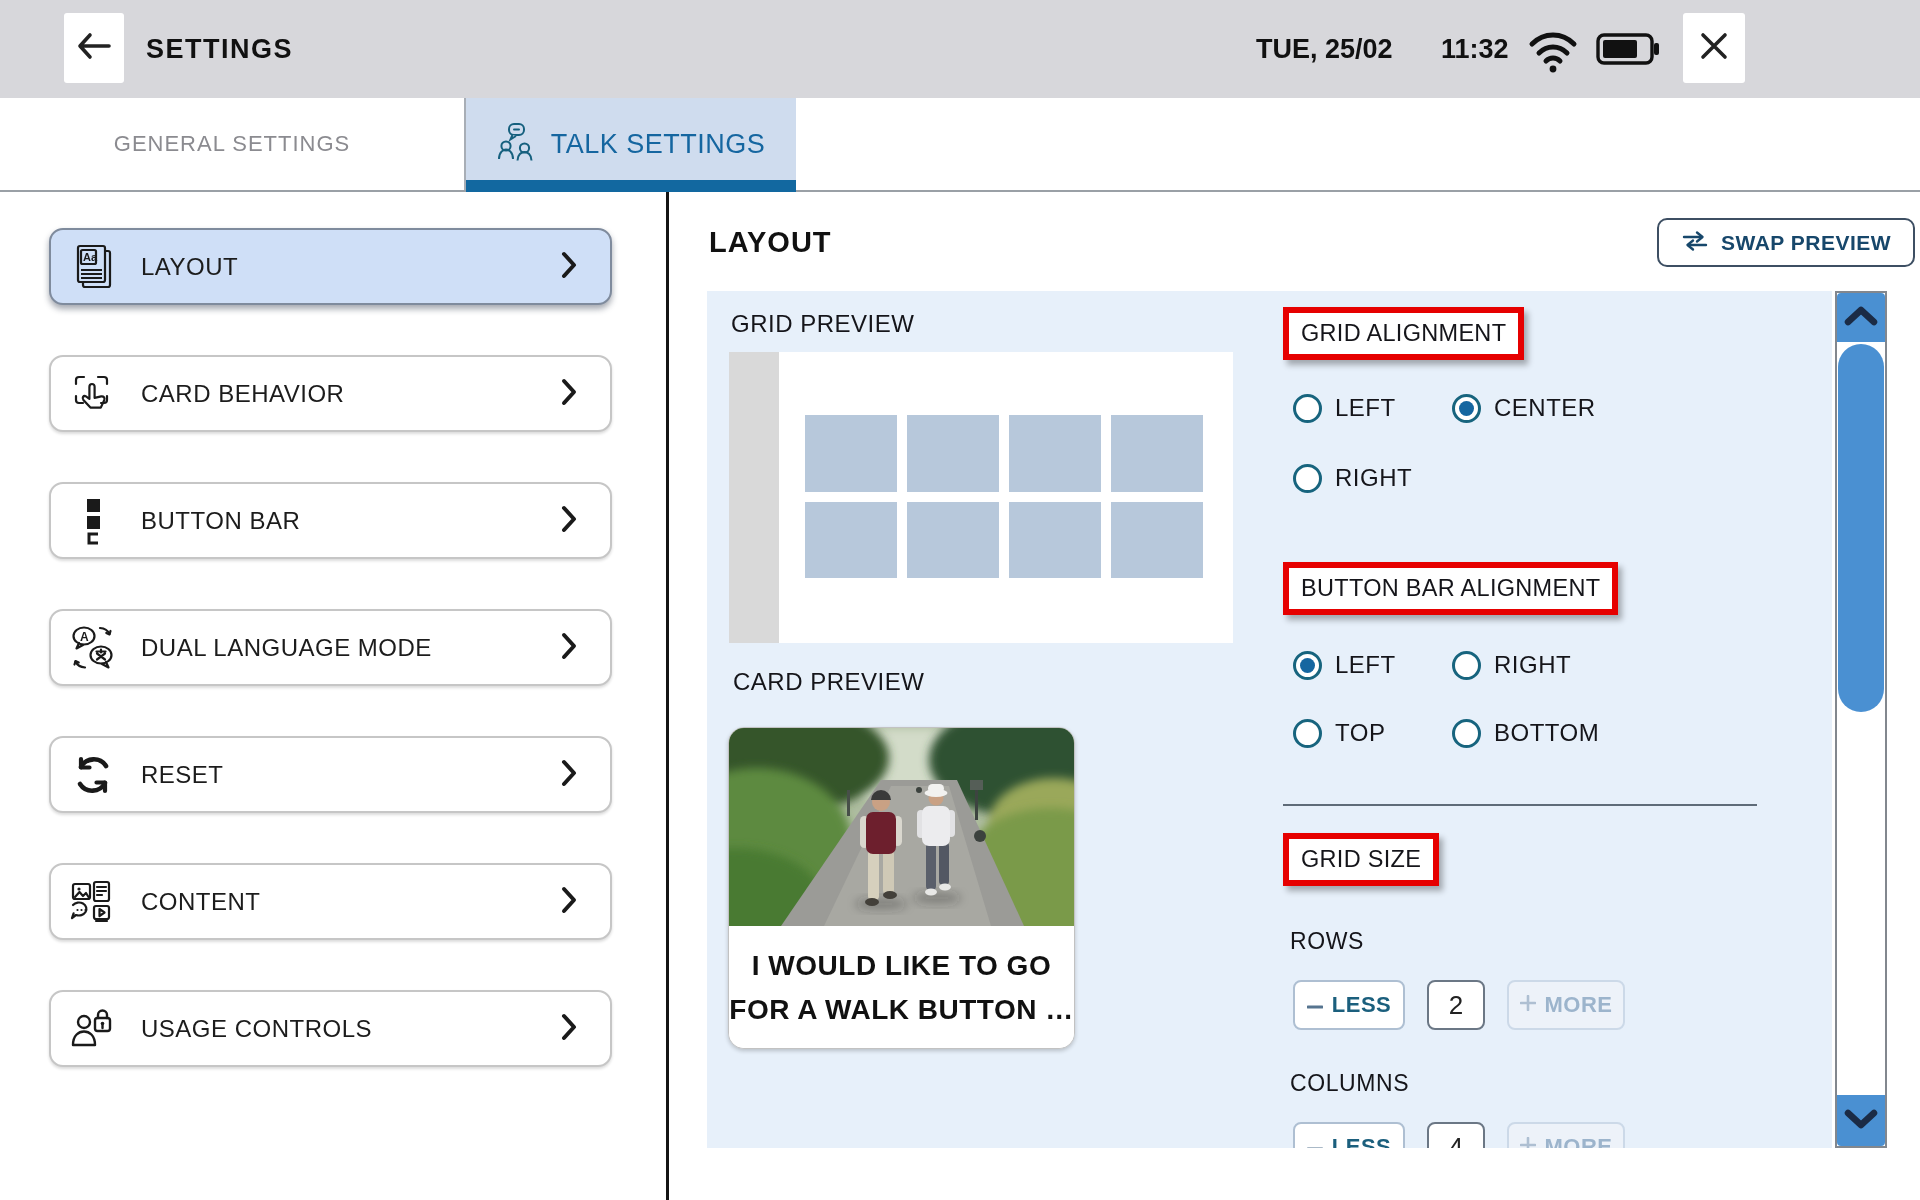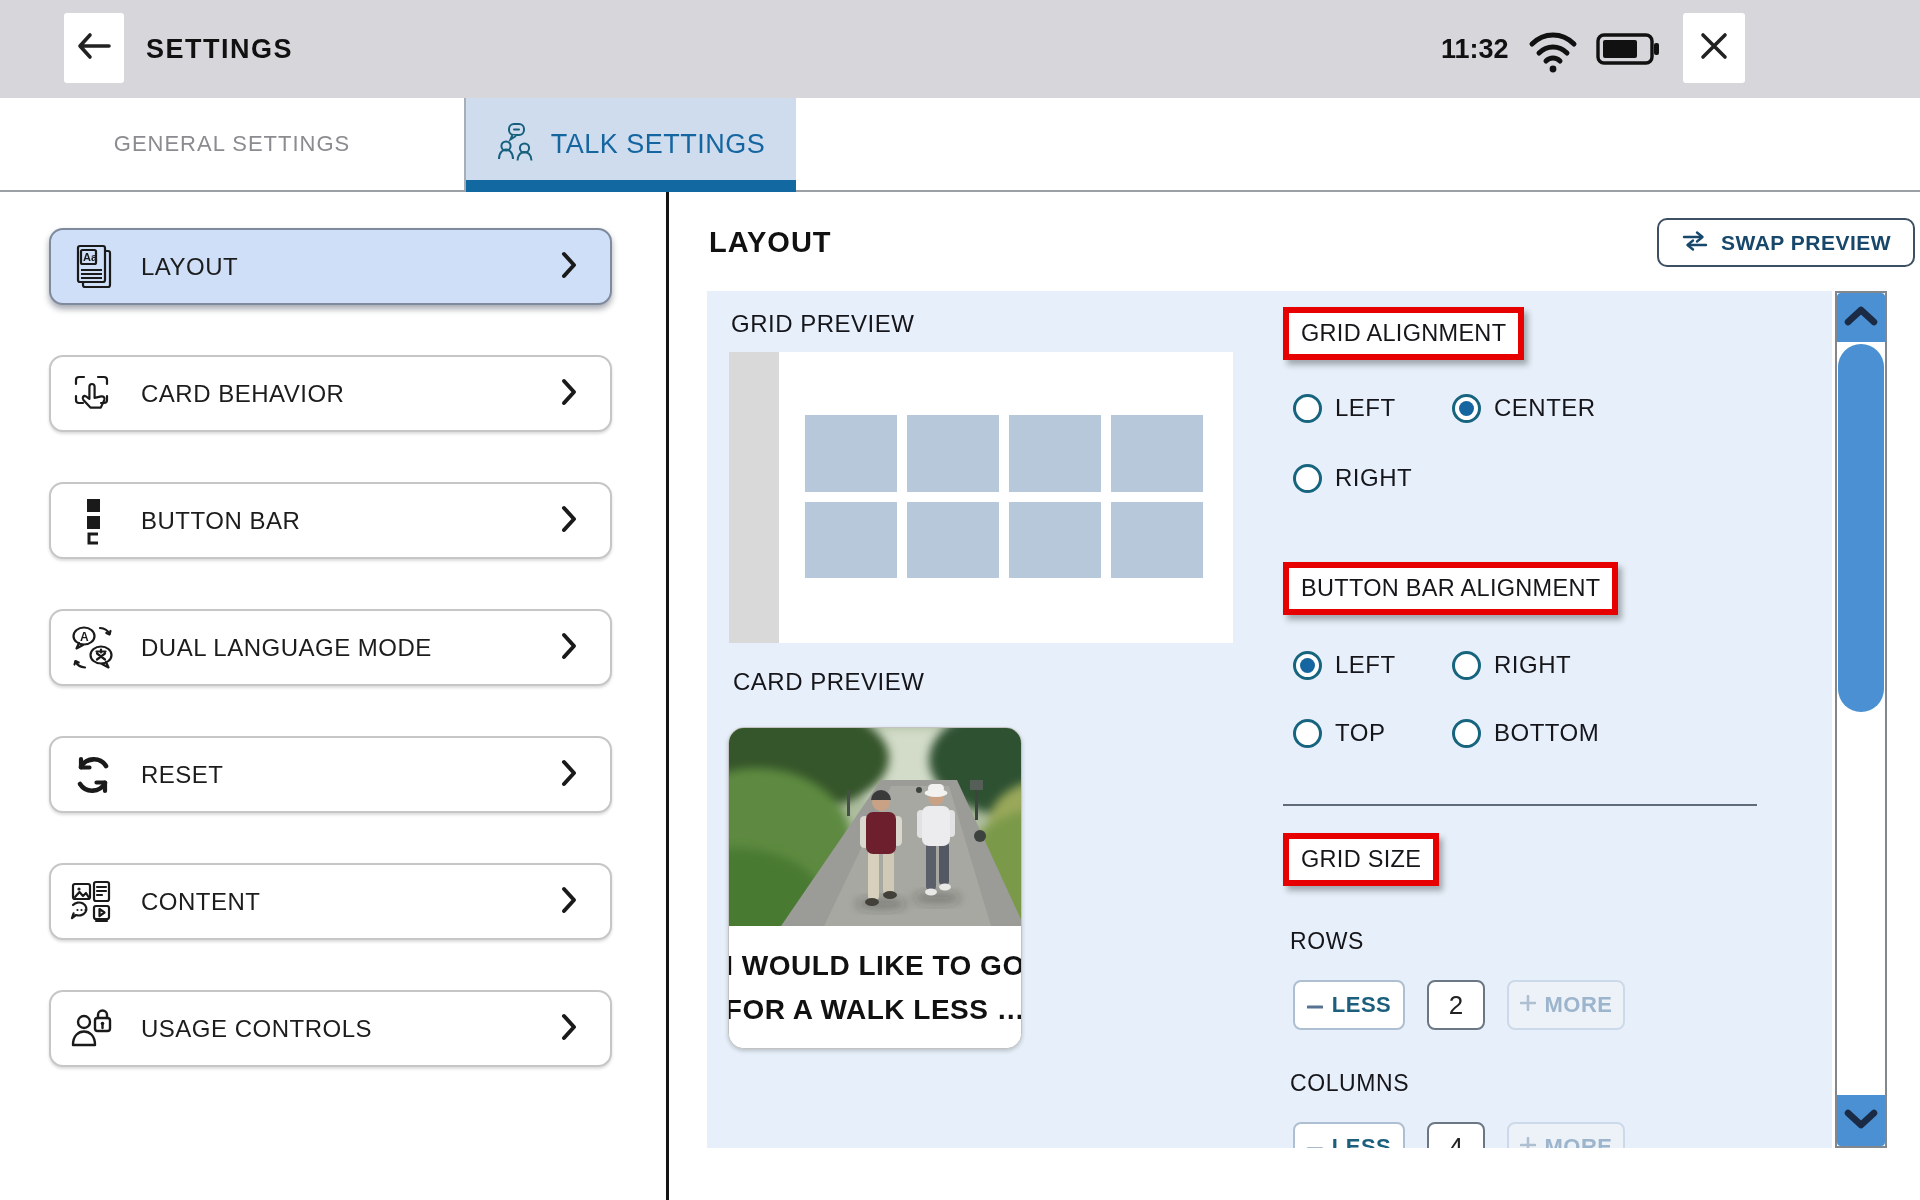--- a/index.html
+++ b/index.html
@@ -39,21 +39,21 @@
        border:2px solid #3d4f63;border-radius:10px;box-sizing:border-box;display:flex;align-items:center;gap:12px;cursor:pointer;}
   .swap-btn .swap-label{font-size:21px;font-weight:700;letter-spacing:0.5px;color:#17476b;}
   .panel{position:absolute;left:707px;top:291px;width:1125px;height:857px;background:#e7f0fa;overflow:hidden;}
   .sec-label{position:absolute;font-size:24px;letter-spacing:0.5px;color:#15151a;}
   
   .gp-box{position:absolute;left:22px;top:61px;width:504px;height:291px;background:#ffffff;}
   .gp-strip{position:absolute;left:0;top:0;width:50px;height:291px;background:#d9d9d9;}
   .gp-cells{position:absolute;left:76px;top:63px;width:398px;height:163px;display:grid;gap:10px;}
   .gp-cell{background:#b7c8db;}
   
-  .card{position:absolute;left:21px;top:436px;width:294px;height:322px;background:#ffffff;border:1px solid #c2c2c2;
+  .card{position:absolute;left:21px;top:436px;width:347px;height:322px;background:#ffffff;border:1px solid #c2c2c2;
         border-radius:16px;box-sizing:border-box;overflow:hidden;box-shadow:0 2px 4px rgba(0,0,0,0.2);padding-left:25px;}
   .card-img{position:absolute;left:0;top:0;width:100%;height:198px;}
   .card-caption{position:absolute;left:0;top:198px;width:100%;height:124px;background:#ffffff;
         display:flex;flex-direction:column;align-items:center;justify-content:center;gap:2px;}
   .card-caption span{font-size:28px;font-weight:700;letter-spacing:0.5px;color:#111;line-height:42px;white-space:nowrap;}
   
   .hl-box{position:absolute;background:#ffffff;border:6px solid #e60000;display:inline-flex;align-items:center;
         padding:7px 12px;box-shadow:4px 5px 6px rgba(0,0,0,0.30);}
   .hl-box span{font-size:23.5px;letter-spacing:0.3px;color:#15151a;white-space:nowrap;}
   
@@ -86,20 +86,21 @@
 
   <div class="topbar">
     <div class="sq-btn back-btn">
       <span>
         <svg width="38" height="30" viewBox="0 0 38 30">
             <path d="M34 15 H6 M15 4 L5 15 L15 26" stroke="#222" stroke-width="3.6" fill="none" stroke-linecap="round" stroke-linejoin="round"></path>
           </svg>
       </span>
     </div>
     <div class="topbar-title">SETTINGS</div>
+    <div class="topbar-date">TUE, 25/02</div>
     <div class="topbar-time">11:32</div>
     <div class="wifi-wrap">
       <svg width="58" height="48" viewBox="0 0 58 48">
         <path d="M8 18 C20 6 38 6 50 18" stroke="#111" stroke-width="5" fill="none" stroke-linecap="round"></path>
         <path d="M15 27 C23 19 35 19 43 27" stroke="#111" stroke-width="5" fill="none" stroke-linecap="round"></path>
         <path d="M22 35 C26 31 32 31 36 35" stroke="#111" stroke-width="5" fill="none" stroke-linecap="round"></path>
         <circle cx="29" cy="43" r="3.4" fill="#111"></circle>
       </svg>
     </div>
     <div class="batt-wrap">
@@ -351,21 +352,21 @@
           <rect x="188" y="82" width="8" height="28" rx="4" fill="#e2e2e4"></rect>
           <rect x="218" y="82" width="8" height="27" rx="4" fill="#e2e2e4"></rect>
           <rect x="193" y="78" width="28" height="40" rx="7" fill="#ececee"></rect>
           <circle cx="207" cy="70" r="7.5" fill="#c9a184"></circle>
           <rect x="199" y="56" width="16" height="9" rx="4.5" fill="#f2f2f0"></rect>
           <ellipse cx="207" cy="65" rx="11.5" ry="4" fill="#f2f2f0"></ellipse>
         </svg>
       </div>
       <div class="card-caption">
         <span>I WOULD LIKE TO GO</span>
-        <span>FOR A WALK LESS …</span>
+        <span>FOR A WALK BUTTON …</span>
       </div>
     </div>
 
     <div class="hl-box" style="left:576px;top:16px;">
       <span>GRID ALIGNMENT</span>
     </div>
     <div class="radio-opt" style="left:586px;top:102px;">
       <span class="radio"></span>
       <span class="rlabel">LEFT</span>
     </div>

